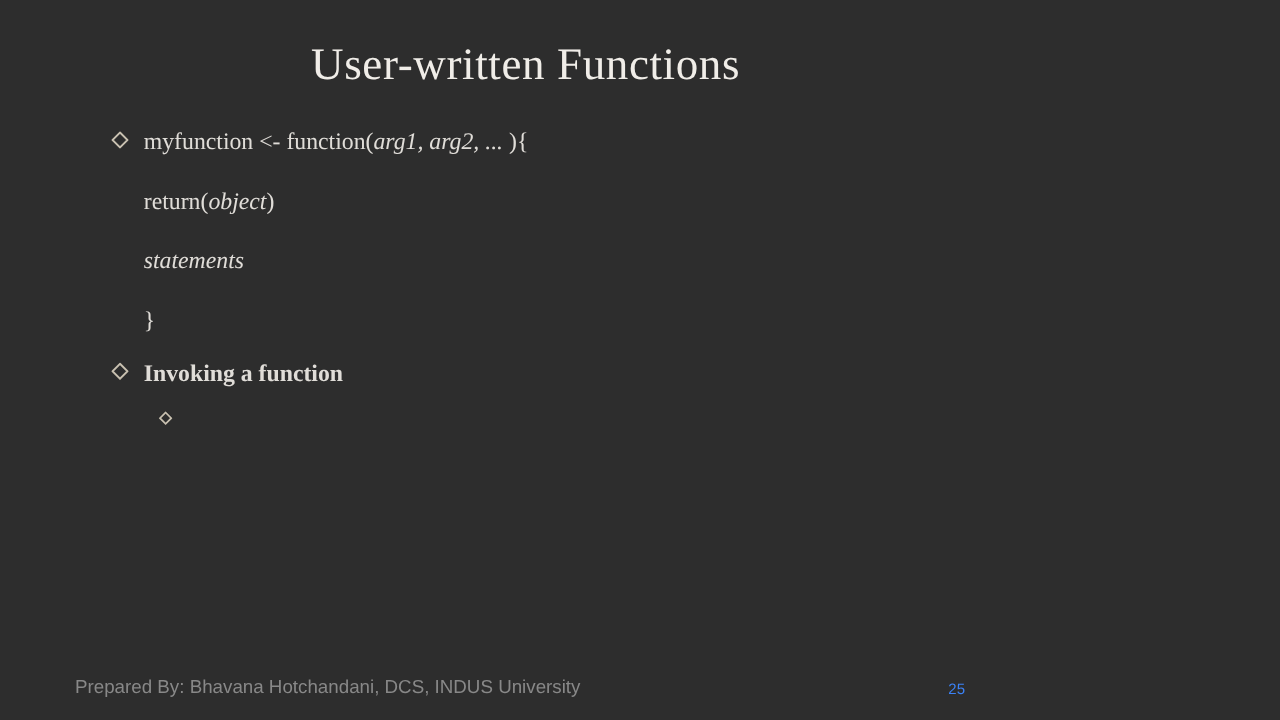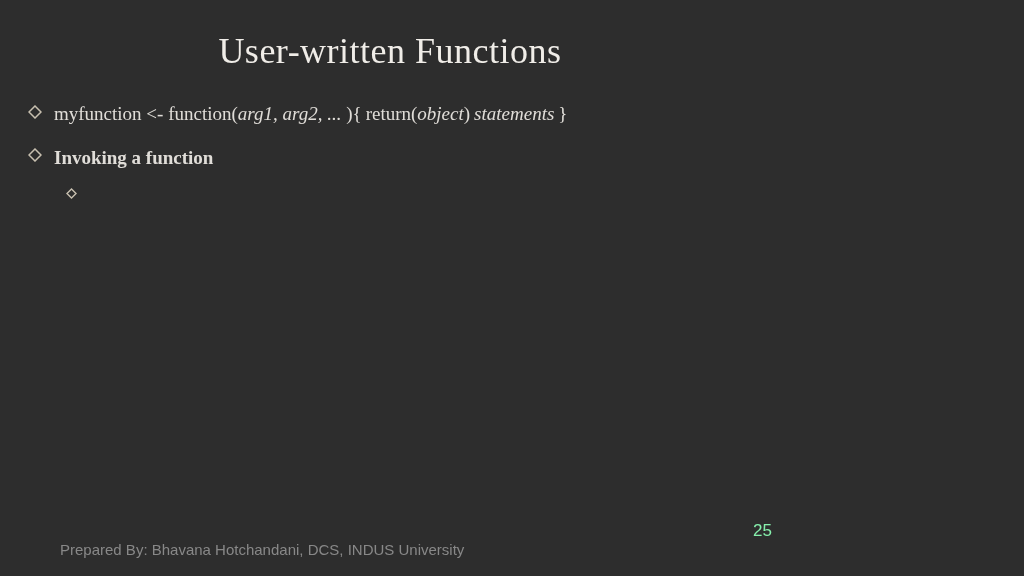--- a/index.html
+++ b/index.html
@@ -14,21 +14,21 @@
       background-color: #2d2d2d;
       font-family: Georgia, 'Times New Roman', serif;
       color: #e8e8e8;
       overflow: hidden;
     }
 
     .slide {
       width: 812px;
       height: 576px;
       position: relative;
-      padding: 30px 60px 40px 28px;
+      padding: 30px 60px 40px 89px;
       display: flex;
       flex-direction: column;
     }
 
     .title {
       text-align: center;
       font-size: 36px;
       font-weight: 300;
       color: #f0ede8;
       margin-bottom: 28px;
@@ -64,22 +64,22 @@
 
     .bullet-text {
       font-size: 19px;
       line-height: 1.55;
       color: #e0ddd8;
       font-family: Georgia, serif;
     }
 
     .code-block {
       display: flex;
-      flex-direction: row;
-      gap: 4px;
+      flex-direction: column;
+      gap: 19px;
     }
 
     .code-line {
       font-size: 19px;
       line-height: 1.5;
       color: #e0ddd8;
       font-family: Georgia, serif;
     }
 
     em {
@@ -105,24 +105,24 @@
       position: absolute;
       bottom: 18px;
       left: 60px;
       font-size: 15px;
       color: #888;
       font-family: Arial, sans-serif;
     }
 
     .page-number {
       position: absolute;
-      bottom: 35px;
+      bottom: 18px;
       right: 40px;
-      font-size: 17px;
-      color: #86efac;
+      font-size: 12px;
+      color: #3b82f6;
       font-family: Arial, sans-serif;
     }
   </style>
 </head>
 <body>
 
 <div class="slide">
   <h1 class="title">User-written Functions</h1>
 
   <div class="content">

